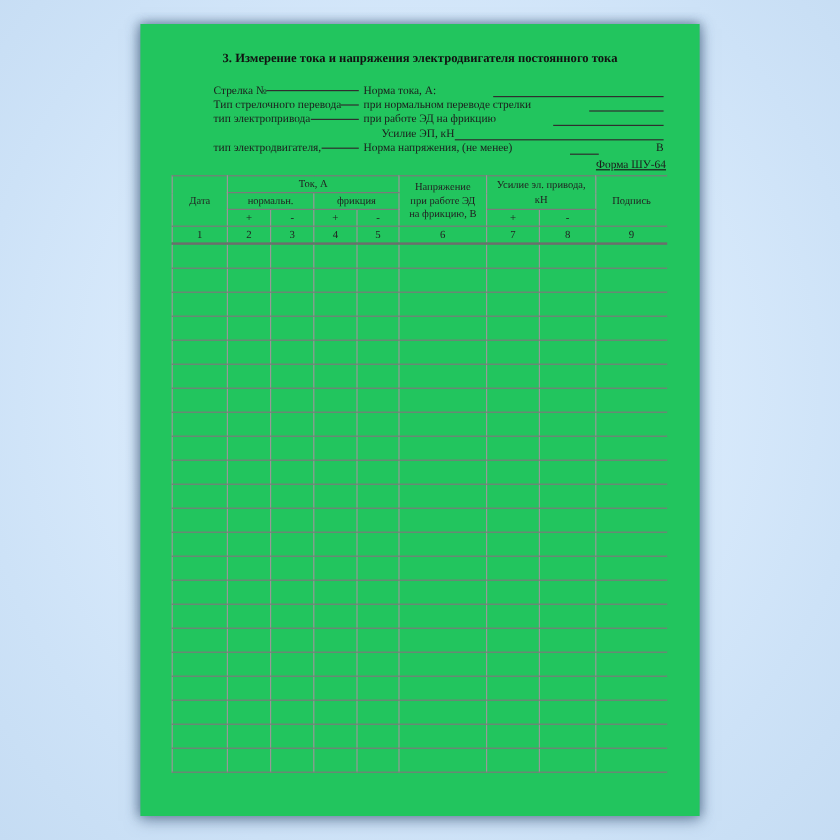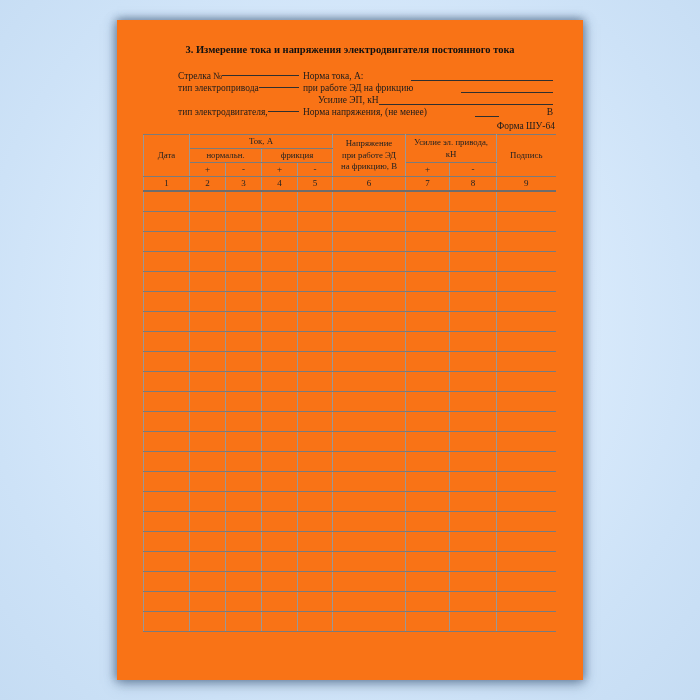--- a/index.html
+++ b/index.html
@@ -4,38 +4,38 @@
 <style>
   html, body { margin:0; padding:0; }
   body {
     width:700px; height:700px; overflow:hidden; position:relative;
     background: radial-gradient(ellipse at 50% 46%, #e4f1fe 0%, #daebfc 42%, #cde2f7 75%, #c5dcf3 100%);
     font-family: "Liberation Serif", "DejaVu Serif", serif;
     color:#1c1c1c;
   }
   .page {
     position:absolute; left:117px; top:20px; width:466px; height:660px;
-    background:#f97316;
+    background:#22c55e;
     box-shadow: 0 4px 12px rgba(84,110,140,.55), 0 -2px 7px rgba(96,122,150,.42), 3px 0 9px rgba(90,116,146,.35), -3px 0 9px rgba(90,116,146,.35);
   }
   .title {
     margin:23px 14px 0; text-align:center;
     font-size:10.5px; font-weight:bold; line-height:14px; color:#111;
   }
   .form-head { margin:13px 30px 0 61px; font-size:9.5px; line-height:12px; color:#1c1c1c; }
   .f-row { display:flex; align-items:flex-end; height:12px; }
   .f-row span.lbl { white-space:nowrap; }
   .uline { border-bottom:1px solid #2f2f2f; margin-bottom:1px; height:0; }
   .grow { flex:1 1 auto; }
   .f-left { display:flex; align-items:center; flex:0 0 121px; padding-right:4px; }
   .f-right { display:flex; align-items:flex-end; flex:1 1 auto;gap:48px; }
   .sp92 { flex:0 0 92px; } .sp140 { flex:0 0 140px; }
   .w88 { flex:0 0 88px; }
   .suffix { white-space:nowrap; }
-  .form-code { margin:2px 28px 0 0; text-align:right; font-size:9.5px; line-height:12px; }
+  .form-code { margin:2px 28px 0 0; text-align:right; font-size:9.5px; line-height:12px;text-decoration:underline; }
   table.meas {
     margin:2px 0 0 26px; border-collapse:collapse; table-layout:fixed;
     width:412px; font-size:8.8px;
   }
   table.meas th, table.meas td {
     border:1px solid #989898; border-top-color:#7b7b7b; border-bottom-color:#7b7b7b;
     padding:0 1px; text-align:center; vertical-align:middle;
     font-weight:normal; line-height:11.5px; color:#222;
     overflow:hidden;
   }
@@ -61,20 +61,30 @@
       <span class="f-left">
         <span class="lbl">Стрелка №</span>
         <span class="uline grow"></span>
       </span>
       <span class="f-right">
         <span class="lbl">Норма тока, А:</span>
         <span class="uline grow"></span>
       </span>
     </div>
 
+    <div class="f-row">
+      <span class="f-left">
+        <span class="lbl">Тип стрелочного перевода</span>
+        <span class="uline grow"></span>
+      </span>
+      <span class="f-right">
+        <span class="lbl">при нормальном переводе стрелки</span>
+        <span class="uline grow"></span>
+      </span>
+    </div>
 
     <div class="f-row">
       <span class="f-left">
         <span class="lbl">тип электропривода</span>
         <span class="uline grow"></span>
       </span>
       <span class="f-right">
         <span class="lbl">при работе ЭД на фрикцию</span>
         <span class="uline grow"></span>
       </span>

